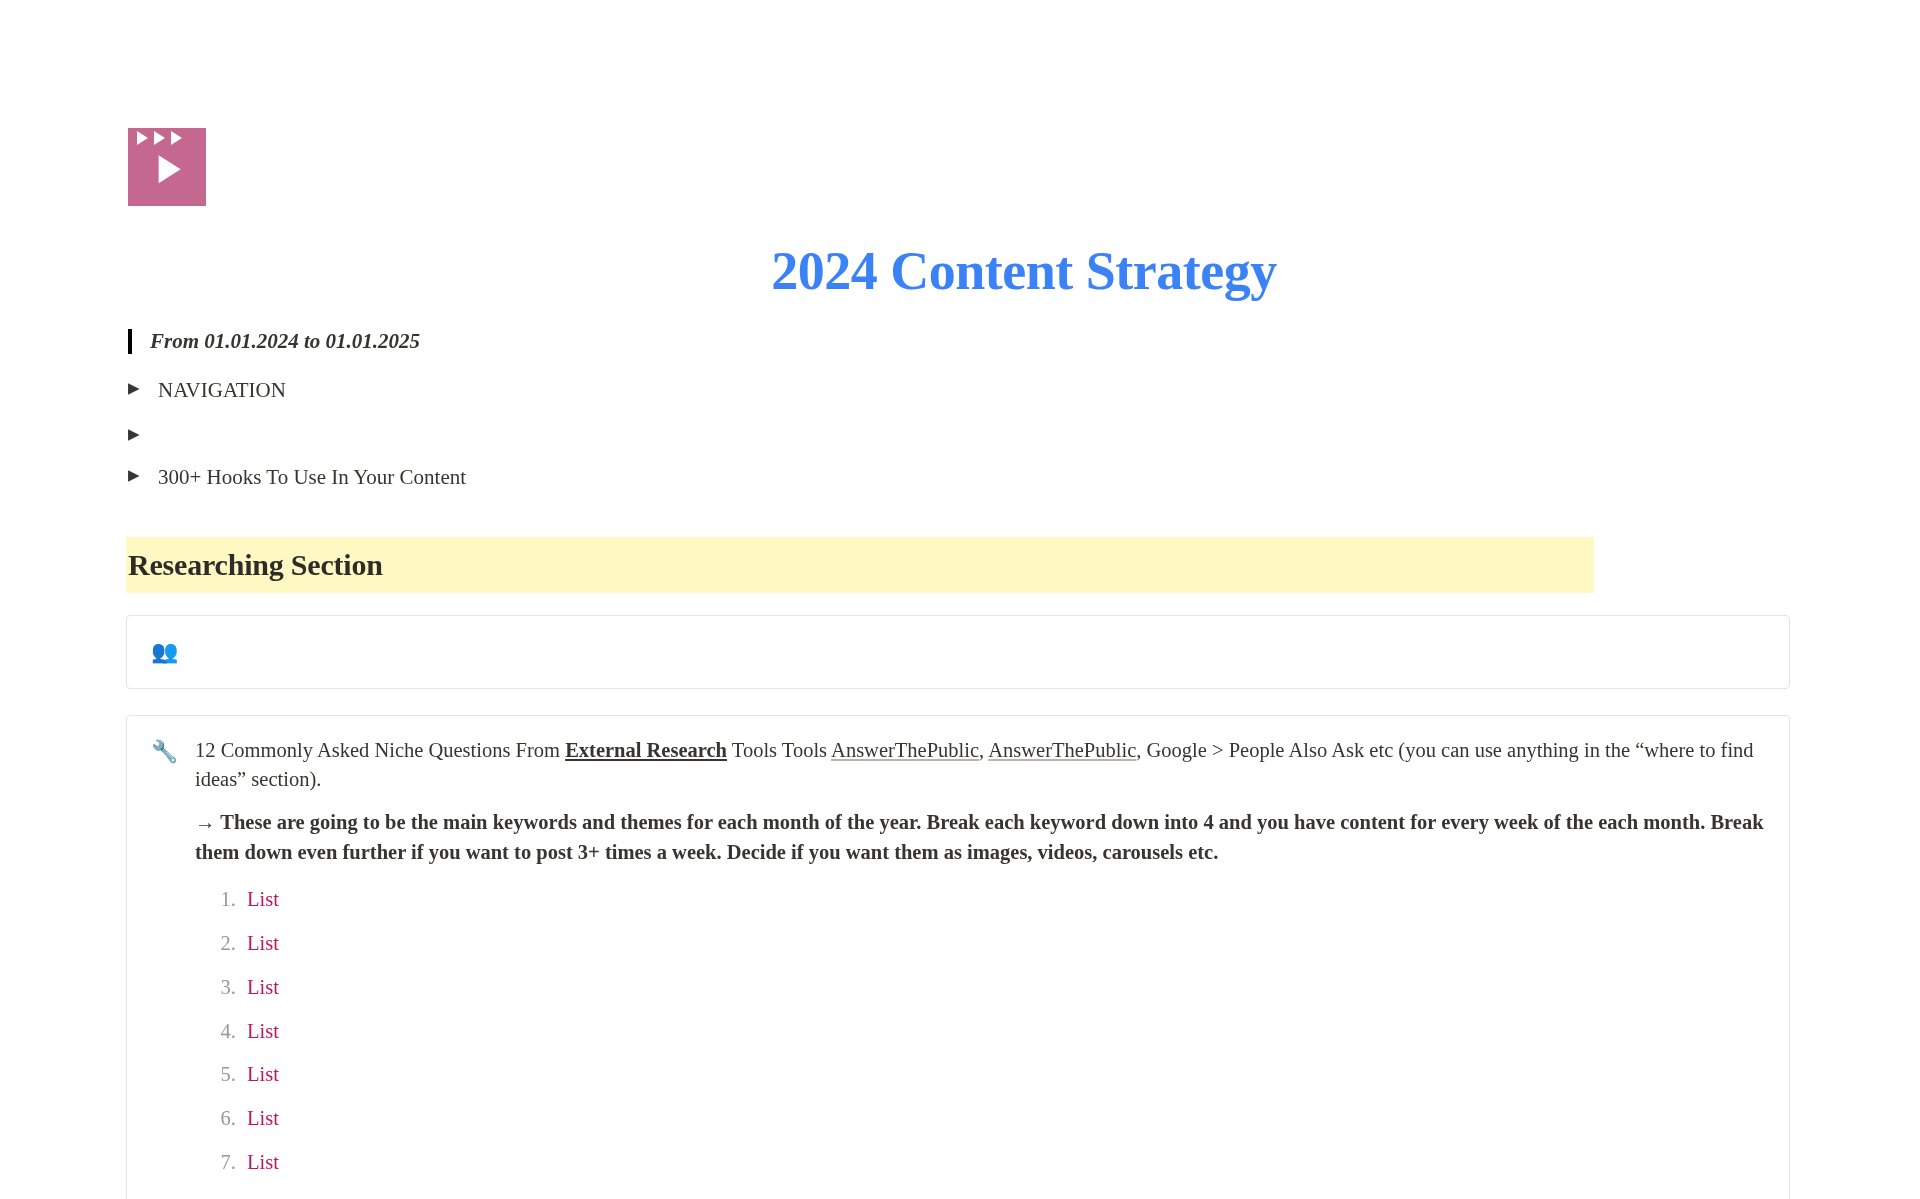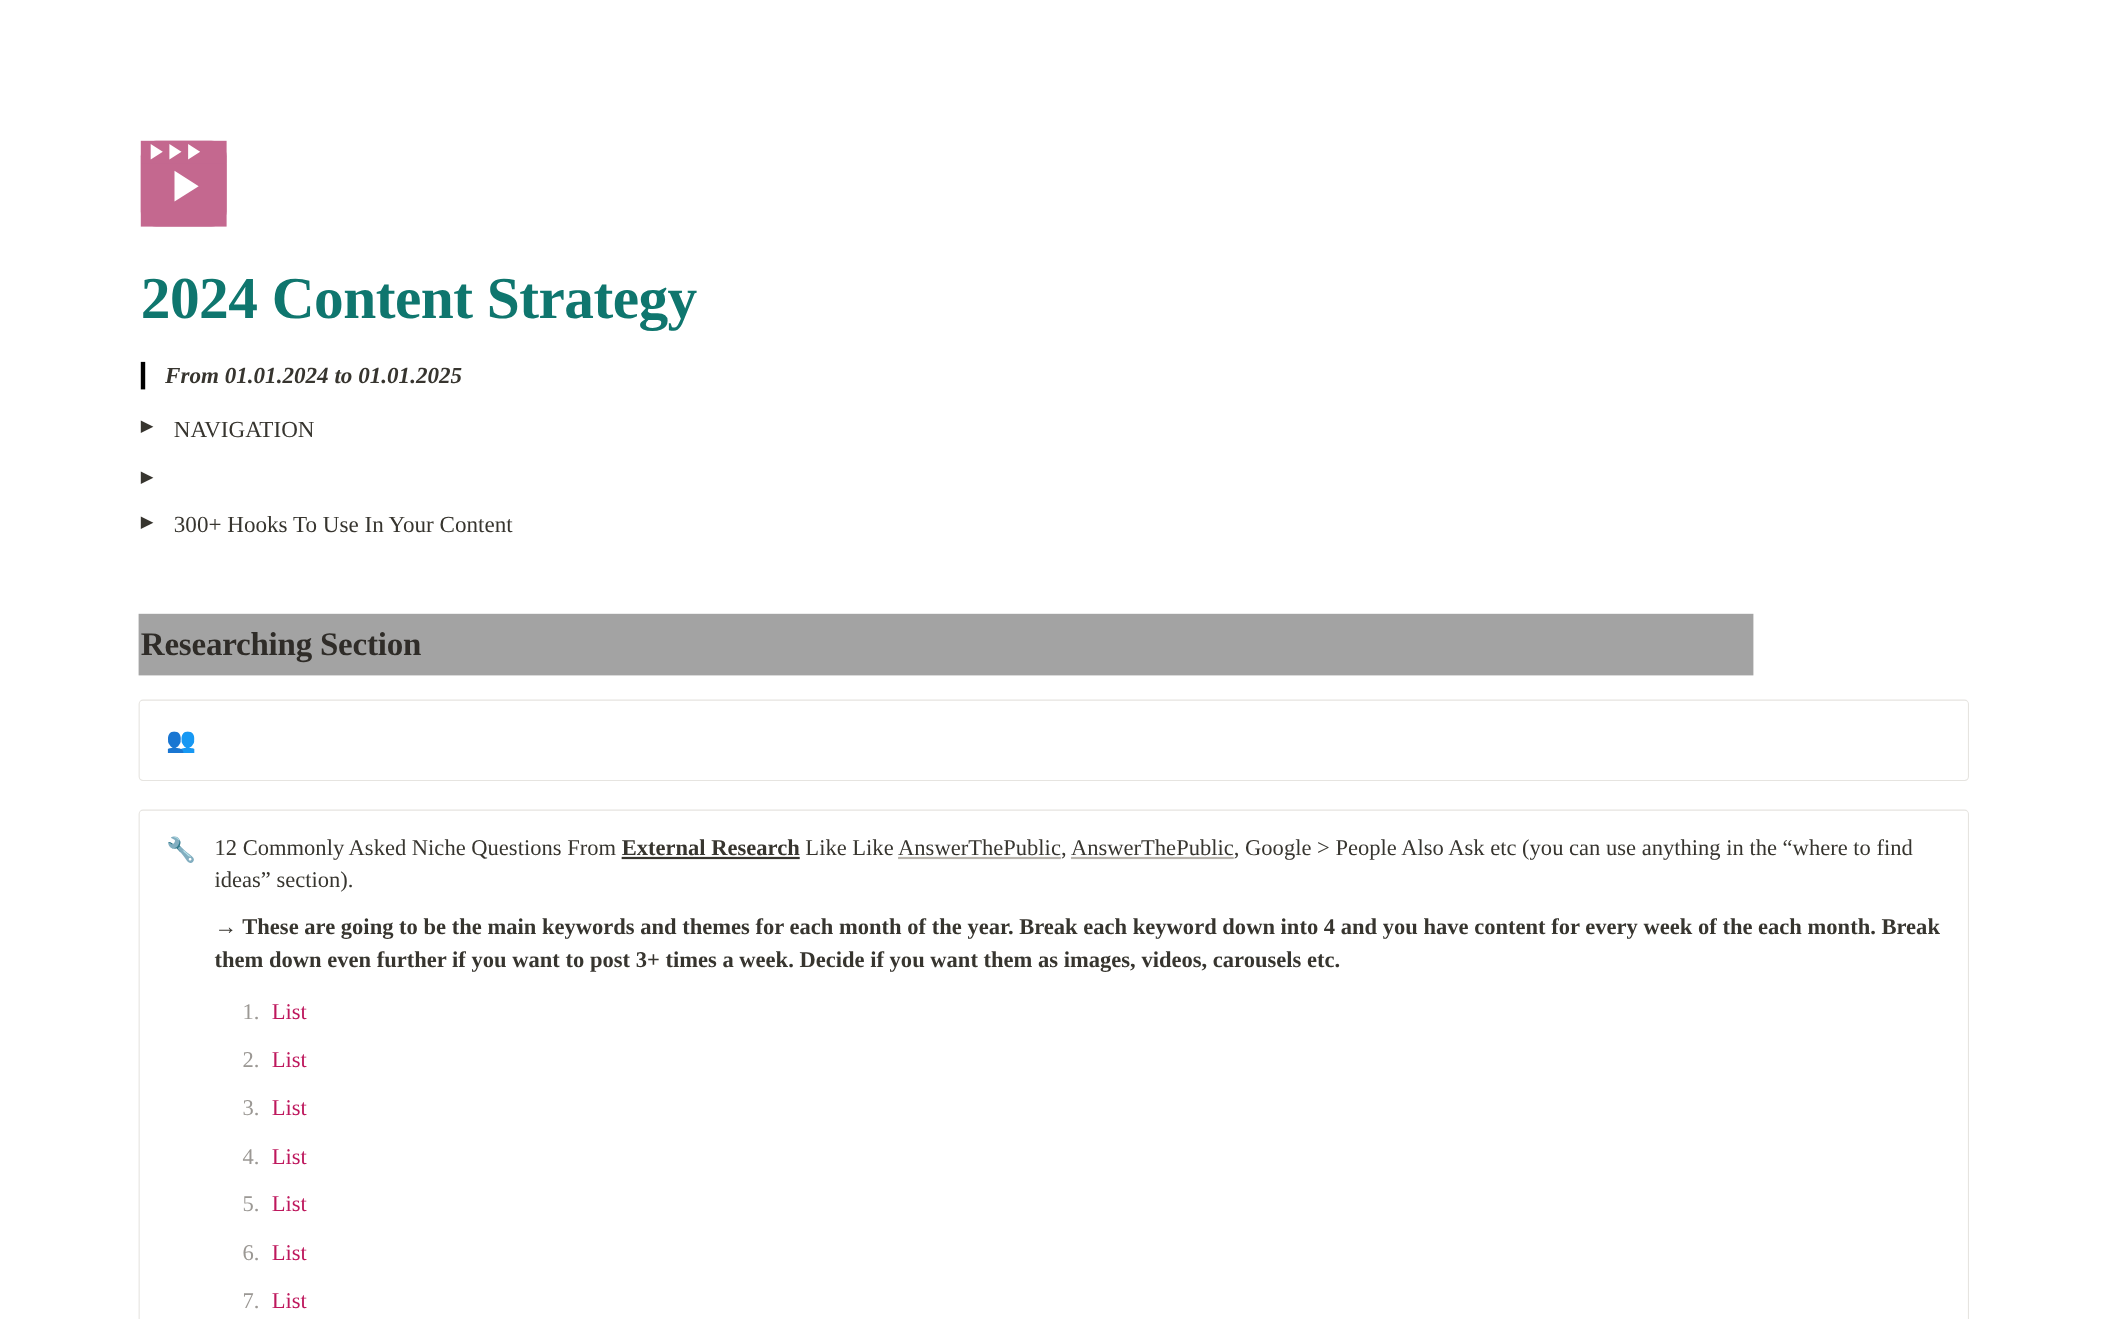--- a/index.html
+++ b/index.html
@@ -69,21 +69,22 @@
   }
 
   
   h1.title {
     font-family: "Liberation Serif", serif;
     font-weight: bold;
     font-size: 54px;
     line-height: 1.1;
     margin: 36px 0 0 128px;
     letter-spacing: -0.5px;
-    color: #0f766e;
+    color: #3b82f6;
+    text-align: center;
   }
 
   
   .quote {
     margin: 28px 0 0 128px;
     border-left: 4px solid #000000;
     padding-left: 18px;
     font-style: italic;
     font-weight: bold;
     font-size: 21px;
@@ -105,23 +106,23 @@
     font-size: 15px;
     line-height: 1.6;
     width: 16px;
     flex: none;
     user-select: none;
   }
   .toggle-label { color: #37352f; text-align: center; }
 
   
   .section-heading {
-    margin: 67px 0 0 126px;
+    margin: 46px 0 0 126px;
     width: 1468px;
-    background: #a3a3a3;
+    background: #fef9c3;
     padding: 11px 0 11px 2px;
   }
   .section-heading h2 {
     margin: 0;
     font-size: 30px;
     font-weight: bold;
     letter-spacing: -0.2px;
     color: #2f2c28;
   }
 
@@ -225,21 +226,21 @@
   </div>
 
   <div class="callout">
     <div class="callout-emoji">👥</div>
   </div>
 
   <div class="callout second">
     <div class="callout-emoji">🔧</div>
     <div class="callout-body">
       <div>
-        <span>12 Commonly Asked Niche Questions From </span><span class="bold-u">External Research</span><span> Like Like </span><a class="link" href="#">AnswerThePublic</a><span>, </span><a class="link" href="#">AnswerThePublic</a><span>, Google &gt; People Also Ask etc (you can use anything in the “where to find ideas” section).</span>
+        <span>12 Commonly Asked Niche Questions From </span><span class="bold-u">External Research</span><span> Tools Tools </span><a class="link" href="#">AnswerThePublic</a><span>, </span><a class="link" href="#">AnswerThePublic</a><span>, Google &gt; People Also Ask etc (you can use anything in the “where to find ideas” section).</span>
       </div>
 
       <div class="sub-paragraph">→  These are going to be the main keywords and themes for each month of the year. Break each keyword down into 4 and you have content for every week of the each month. Break them down even further if you want to post 3+ times a week. Decide if you want them as images, videos, carousels etc.</div>
 
       <ol class="numbered">
         <li><span>List</span></li>
         <li><span>List</span></li>
         <li><span>List</span></li>
         <li><span>List</span></li>
         <li><span>List</span></li>

